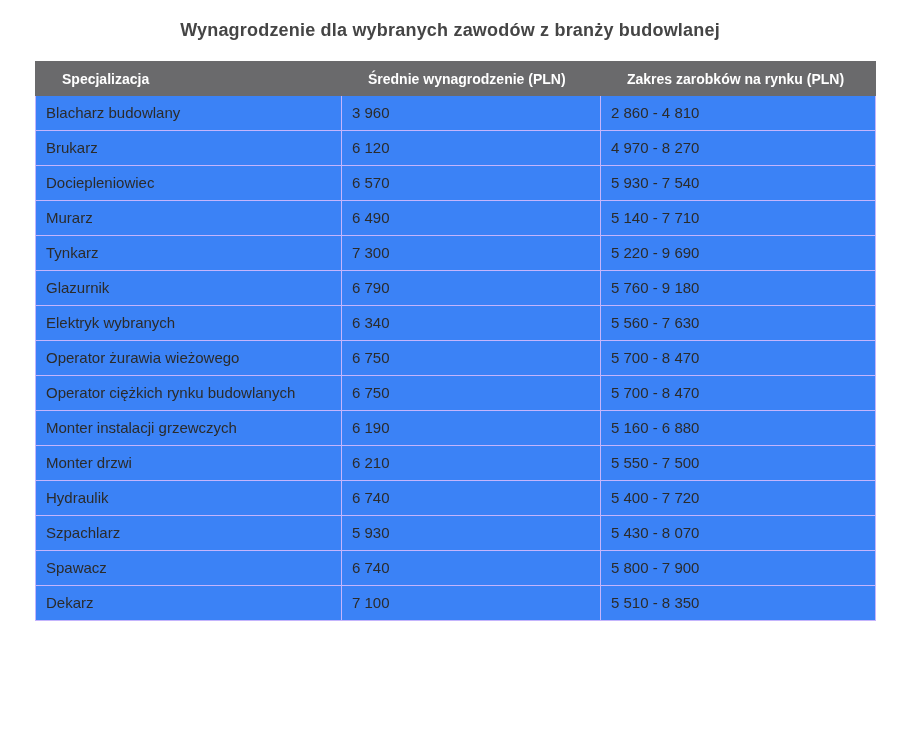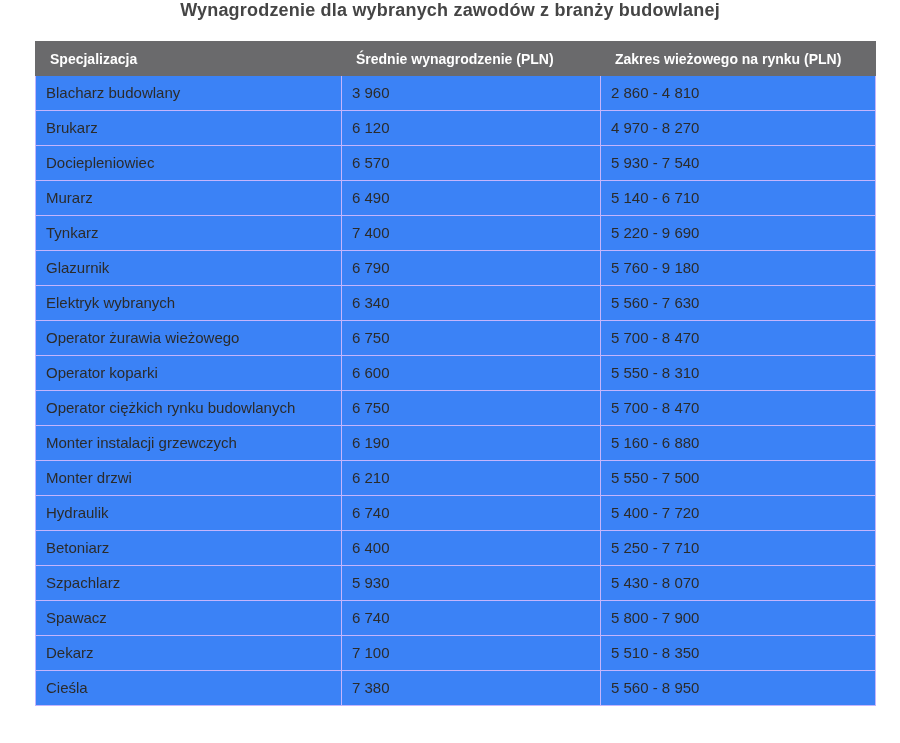--- a/index.html
+++ b/index.html
@@ -8,20 +8,21 @@
     background: #ffffff;
   }
   body {
     width: 900px;
     height: 743px;
     font-family: "Liberation Sans", sans-serif;
     overflow: hidden;
   }
   .page-title {
     margin: 0;
+    padding-top: 20px;
     text-align: center;
     font-size: 18px;
     font-weight: bold;
     color: #454545;
     letter-spacing: 0.2px;
   }
   table.salary-table {
     border-collapse: collapse;
     table-layout: fixed;
     width: 840px;
@@ -32,21 +33,21 @@
   }
   col.col-spec   { width: 306px; }
   col.col-avg    { width: 259px; }
   col.col-range  { width: 275px; }
   thead th {
     background: #6a6a6c;
     color: #ffffff;
     font-weight: bold;
     font-size: 14px;
     text-align: left;
-    padding: 9px 10px 8px 14px;
+    padding: 9px 10px 8px 26px;
     border: 1px solid #6a6a6c;
   }
   tbody td {
     border: 1px solid #c4b5fd;
     padding: 8px 10px;
     height: 18px;
     line-height: 18px;
     white-space: nowrap;
     overflow: hidden;
     background: #3b82f6;
@@ -60,21 +61,21 @@
 <table class="salary-table">
   <colgroup>
     <col class="col-spec">
     <col class="col-avg">
     <col class="col-range">
   </colgroup>
   <thead>
     <tr>
       <th>Specjalizacja</th>
       <th>Średnie wynagrodzenie (PLN)</th>
-      <th>Zakres wieżowego na rynku (PLN)</th>
+      <th>Zakres zarobków na rynku (PLN)</th>
     </tr>
   </thead>
   <tbody>
       <tr>
         <td>Blacharz budowlany</td>
         <td>3 960</td>
         <td>2 860 - 4 810</td>
       </tr>
       <tr>
         <td>Brukarz</td>
@@ -82,46 +83,41 @@
         <td>4 970 - 8 270</td>
       </tr>
       <tr>
         <td>Dociepleniowiec</td>
         <td>6 570</td>
         <td>5 930 - 7 540</td>
       </tr>
       <tr>
         <td>Murarz</td>
         <td>6 490</td>
-        <td>5 140 - 6 710</td>
+        <td>5 140 - 7 710</td>
       </tr>
       <tr>
         <td>Tynkarz</td>
-        <td>7 400</td>
+        <td>7 300</td>
         <td>5 220 - 9 690</td>
       </tr>
       <tr>
         <td>Glazurnik</td>
         <td>6 790</td>
         <td>5 760 - 9 180</td>
       </tr>
       <tr>
         <td>Elektryk wybranych</td>
         <td>6 340</td>
         <td>5 560 - 7 630</td>
       </tr>
       <tr>
         <td>Operator żurawia wieżowego</td>
         <td>6 750</td>
         <td>5 700 - 8 470</td>
-      </tr>
-      <tr>
-        <td>Operator koparki</td>
-        <td>6 600</td>
-        <td>5 550 - 8 310</td>
       </tr>
       <tr>
         <td>Operator ciężkich rynku budowlanych</td>
         <td>6 750</td>
         <td>5 700 - 8 470</td>
       </tr>
       <tr>
         <td>Monter instalacji grzewczych</td>
         <td>6 190</td>
         <td>5 160 - 6 880</td>
@@ -130,38 +126,28 @@
         <td>Monter drzwi</td>
         <td>6 210</td>
         <td>5 550 - 7 500</td>
       </tr>
       <tr>
         <td>Hydraulik</td>
         <td>6 740</td>
         <td>5 400 - 7 720</td>
       </tr>
       <tr>
-        <td>Betoniarz</td>
-        <td>6 400</td>
-        <td>5 250 - 7 710</td>
-      </tr>
-      <tr>
         <td>Szpachlarz</td>
         <td>5 930</td>
         <td>5 430 - 8 070</td>
       </tr>
       <tr>
         <td>Spawacz</td>
         <td>6 740</td>
         <td>5 800 - 7 900</td>
       </tr>
       <tr>
         <td>Dekarz</td>
         <td>7 100</td>
         <td>5 510 - 8 350</td>
       </tr>
-      <tr>
-        <td>Cieśla</td>
-        <td>7 380</td>
-        <td>5 560 - 8 950</td>
-      </tr>
     </tbody>
 </table>
 
 </body></html>

